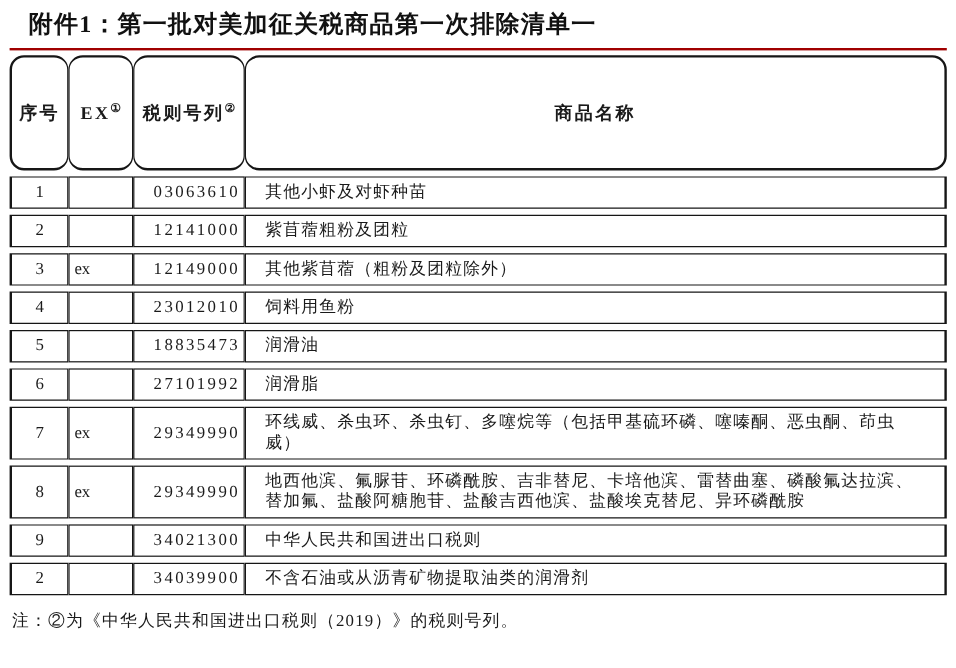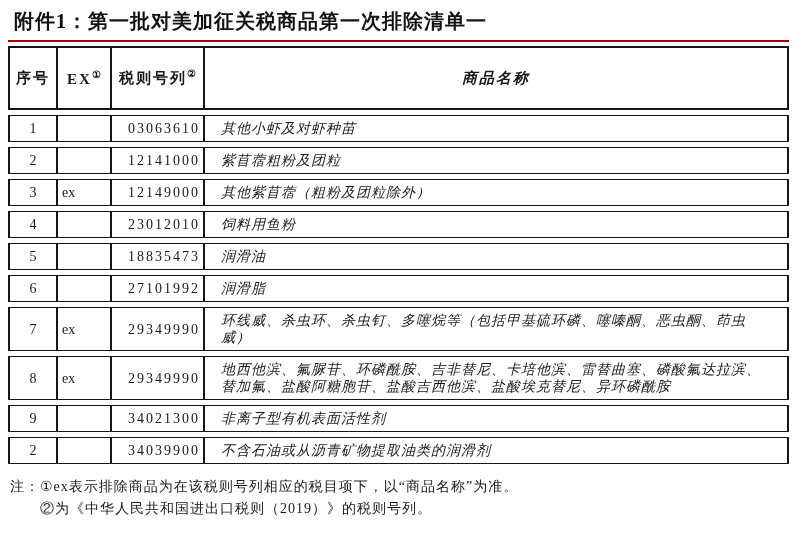--- a/index.html
+++ b/index.html
@@ -2,42 +2,42 @@
 <html><head>
 <meta charset="utf-8">
 <style>
   html,body{margin:0;padding:0;}
   body{
     width:797px;height:557px;background:#ffffff;overflow:hidden;
     font-family:"Liberation Serif","DejaVu Serif",serif;color:#1a1a1a;
   }
   .page{padding:6px 8px 0 8px;}
   .doc-title{
-    font-size:20px;line-height:26px;font-weight:bold;margin:2px 0 6px 6px;
+    font-size:20px;line-height:26px;font-weight:bold;margin:2px 0 6px 16px;
     letter-spacing:1px;color:#111111;
   }
   .title-rule{height:2px;width:781px;margin:0;}
   table.exclusion{
     border-collapse:separate;border-spacing:0 5px;width:781px;table-layout:fixed;
     margin-top:-1px;
   }
   th,td{border:1px solid #161616;background:#ffffff;vertical-align:middle;}
   th{
     height:60px;font-size:15px;font-weight:bold;text-align:center;
-    letter-spacing:2px;padding:0 2px;
+    letter-spacing:2px;padding:16px 2px;border-radius:12px;
   }
   th sup,td sup{font-size:10px;letter-spacing:0;}
   td{font-size:14px;line-height:17px;padding:4px 16px;}
   td.c0{text-align:center;padding:4px 2px;}
   td.c1{text-align:left;padding-left:4px;font-family:"Liberation Serif","DejaVu Serif",serif;}
   td.c2{letter-spacing:2px;}
   td.c3{letter-spacing:1px;}
   
   th:first-child,td.c0{border-left-width:2px;}
-  th:last-child,td.c3{border-right-width:2px;font-style:italic;}
+  th:last-child,td.c3{border-right-width:2px;}
   th{border-top-width:2px;border-bottom-width:2px;}
   .notes{
     display:flex;margin-top:7px;font-size:14px;line-height:22px;
     letter-spacing:1px;color:#1a1a1a;padding-left:2px;
   }
   .notes .prefix{white-space:pre;}
 </style>
 </head>
 <body>
 
@@ -108,32 +108,31 @@
         <tr>
           <td class="c0">8</td>
           <td class="c1">ex</td>
           <td class="c2">29349990</td>
           <td class="c3">地西他滨、氟脲苷、环磷酰胺、吉非替尼、卡培他滨、雷替曲塞、磷酸氟达拉滨、替加氟、盐酸阿糖胞苷、盐酸吉西他滨、盐酸埃克替尼、异环磷酰胺</td>
         </tr>
         <tr>
           <td class="c0">9</td>
           <td class="c1"></td>
           <td class="c2">34021300</td>
-          <td class="c3">非离子型有机表面活性剂</td>
+          <td class="c3">中华人民共和国进出口税则</td>
         </tr>
         <tr>
           <td class="c0">2</td>
           <td class="c1"></td>
           <td class="c2">34039900</td>
           <td class="c3">不含石油或从沥青矿物提取油类的润滑剂</td>
         </tr>
       </tbody>
   </table>
 
   <div class="notes">
     <span class="prefix">注：</span>
     <div>
-      <div>①ex表示排除商品为在该税则号列相应的税目项下，以“商品名称”为准。</div>
       <div>②为《中华人民共和国进出口税则（2019）》的税则号列。</div>
     </div>
   </div>
 
 </div>
 
 </body></html>

